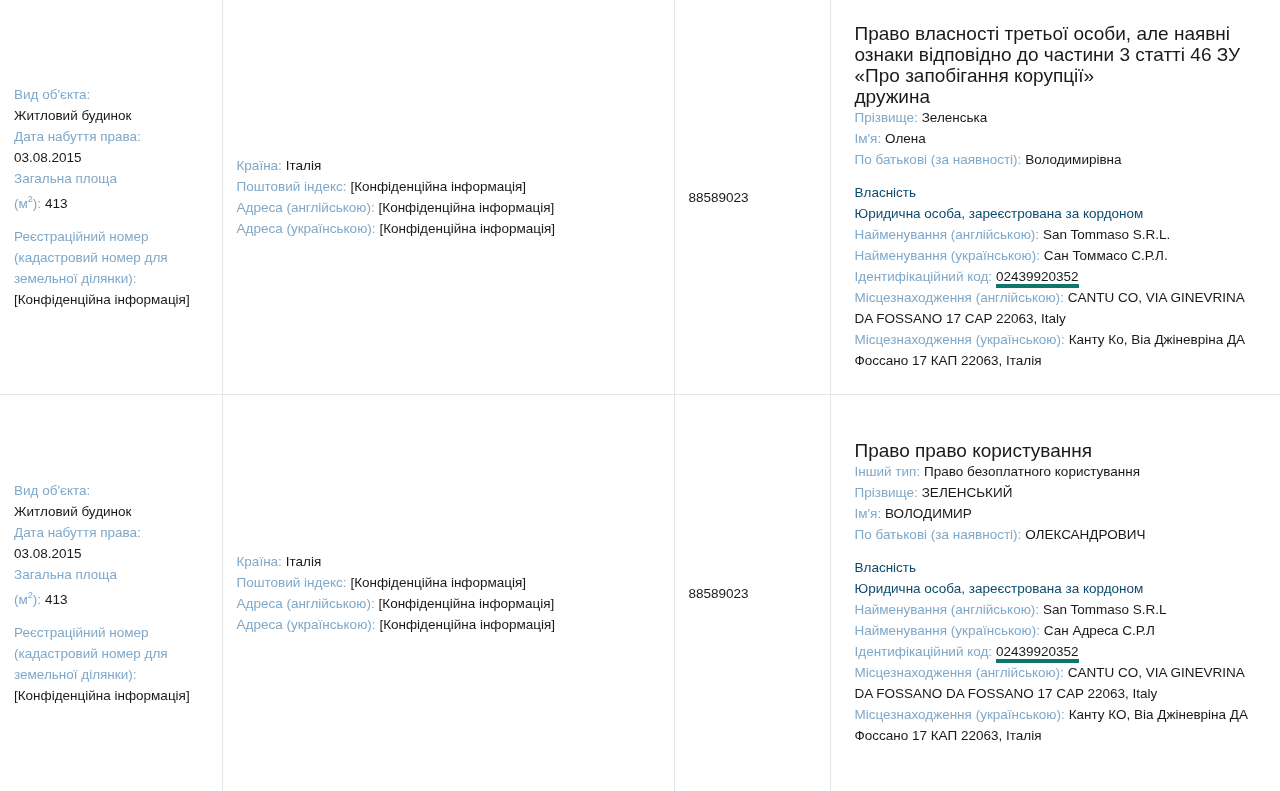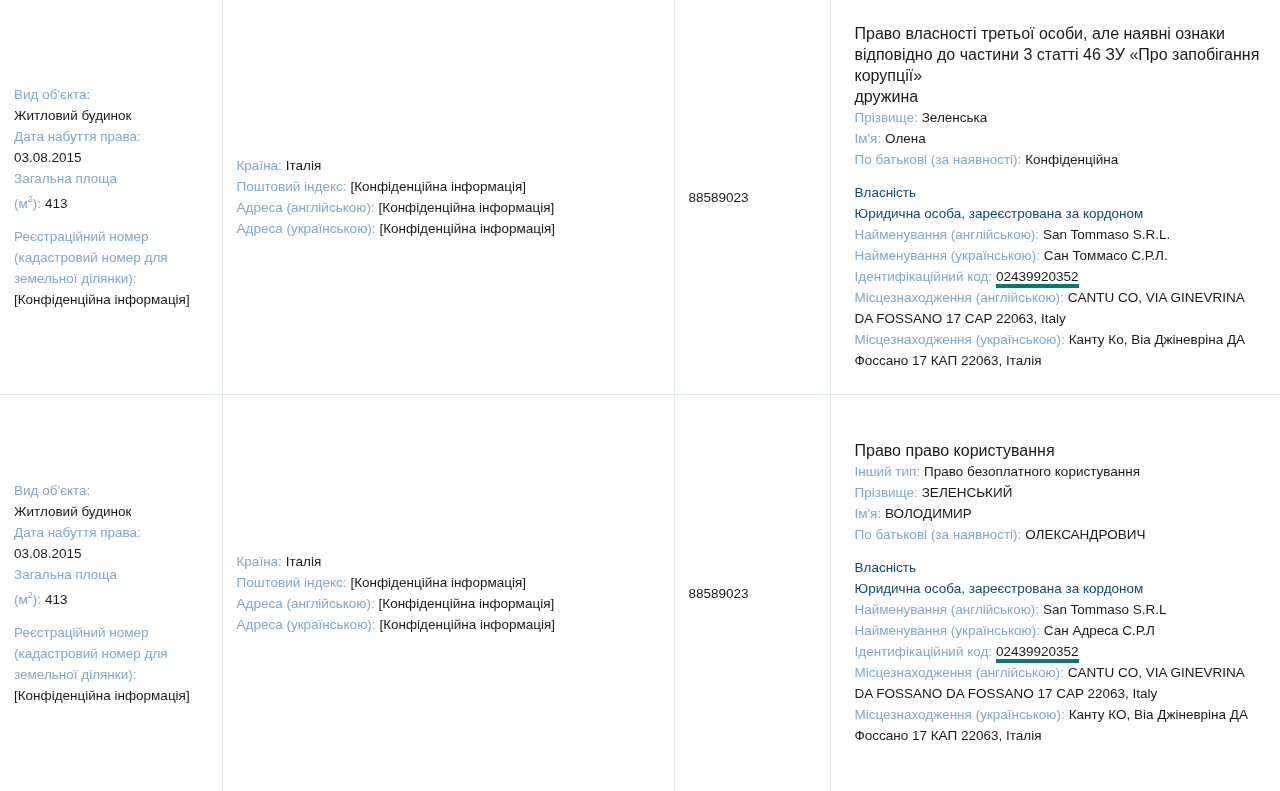--- a/index.html
+++ b/index.html
@@ -47,21 +47,21 @@
   .value {
     color: #1a1a1a;
     font-size: 13.5px;
   }
   .line {
     line-height: 21px;
     margin: 0;
   }
   .plain {
     color: #1a1a1a;
-    font-size: 16px;
+    font-size: 19px;
     line-height: 21px;
   }
   .code-cell {
     color: #1a1a1a;
     font-size: 13.5px;
   }
   .gap {
     height: 12px;
   }
   .sup {
@@ -118,21 +118,21 @@
       </td>
       <td class="cell-code sep-left code-cell">
         <div class="cell-inner"><span>88589023</span></div>
       </td>
       <td class="cell-rights sep-left">
         <div class="cell-inner">
           <div class="plain">Право власності третьої особи, але наявні ознаки відповідно до частини 3 статті 46 ЗУ «Про запобігання корупції»</div>
           <div class="plain">дружина</div>
           <div class="line"><span class="label">Прізвище:</span> <span class="value">Зеленська</span></div>
           <div class="line"><span class="label">Ім'я:</span> <span class="value">Олена</span></div>
-          <div class="line"><span class="label">По батькові (за наявності):</span> <span class="value">Конфіденційна</span></div>
+          <div class="line"><span class="label">По батькові (за наявності):</span> <span class="value">Володимирівна</span></div>
           <div class="gap"></div>
           <div class="heading-plain">Власність</div>
           <div class="heading-plain">Юридична особа, зареєстрована за кордоном</div>
           <div class="line"><span class="label">Найменування (англійською):</span> <span class="value">San Tommaso S.R.L.</span></div>
           <div class="line"><span class="label">Найменування (українською):</span> <span class="value">Сан Томмасо С.Р.Л.</span></div>
           <div class="line"><span class="label">Ідентифікаційний код:</span> <span class="value ident">02439920352</span></div>
           <div class="line"><span class="label">Місцезнаходження (англійською):</span> <span class="value">CANTU CO, VIA GINEVRINA DA FOSSANO 17 CAP 22063, Italy</span></div>
           <div class="line"><span class="label">Місцезнаходження (українською):</span> <span class="value">Канту Ко, Віа Джіневріна ДА Фоссано 17 КАП 22063, Італія</span></div>
         </div>
       </td>

